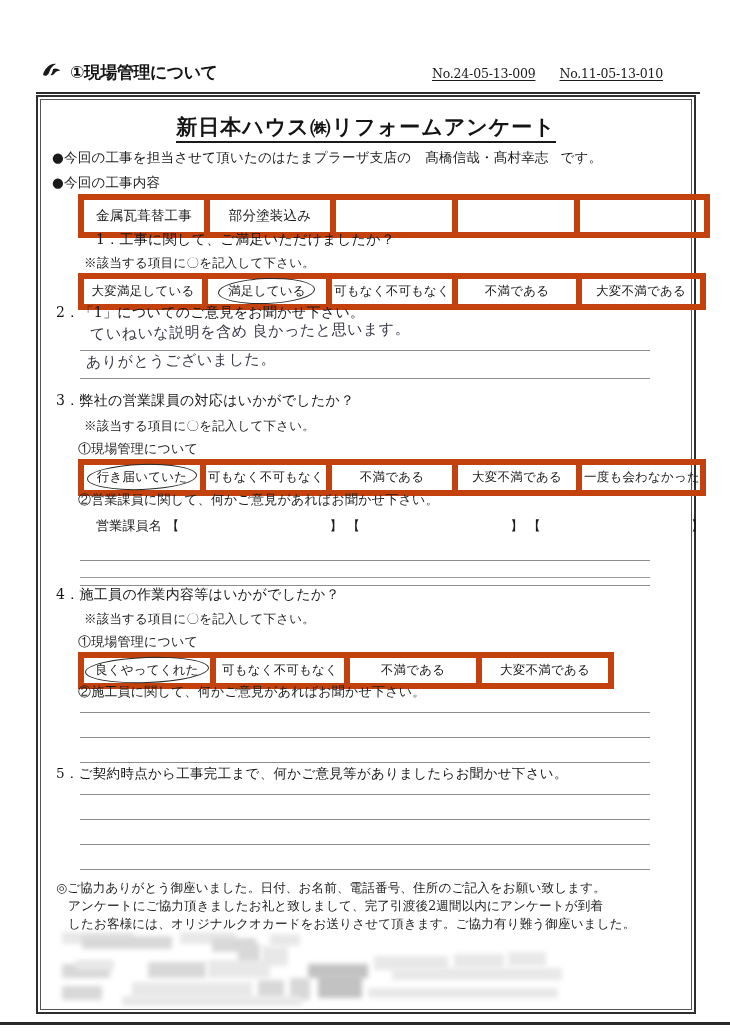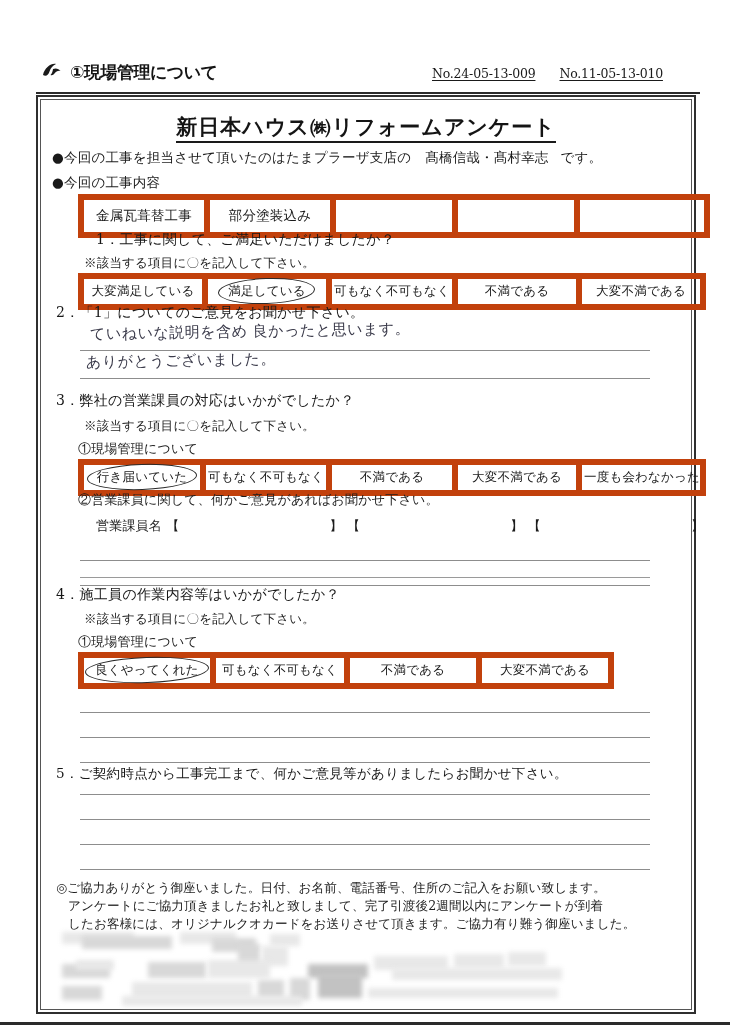--- a/index.html
+++ b/index.html
@@ -314,20 +314,21 @@
   <table class="grid-table opt-table abs" style="left:40px; top:555px; width:490px;">
     <tbody>
           <tr>
       <td style="width:122px;"><span class="circled">良くやってくれた</span></td>
       <td style="width:124px;"><span>可もなく不可もなく</span></td>
       <td style="width:122px;"><span>不満である</span></td>
       <td style="width:122px;"><span>大変不満である</span></td>
     </tr>
   </tbody>
       </table>
+  <div class="abs q-sub" style="left:40px; top:586px;">②施工員に関して、何かご意見があればお聞かせ下さい。</div>
   <div class="abs rule-line" style="left:42px; top:615px; width:570px;"></div>
   <div class="abs rule-line" style="left:42px; top:640px; width:570px;"></div>
   <div class="abs rule-line" style="left:42px; top:665px; width:570px;"></div>
 
   <div class="abs q-text" style="left:18px; top:668px; font-size:13.5px;">5．ご契約時点から工事完工まで、何かご意見等がありましたらお聞かせ下さい。</div>
   <div class="abs rule-line" style="left:42px; top:697px; width:570px;"></div>
   <div class="abs rule-line" style="left:42px; top:722px; width:570px;"></div>
   <div class="abs rule-line" style="left:42px; top:747px; width:570px;"></div>
   <div class="abs rule-line" style="left:42px; top:772px; width:570px;"></div>
 

